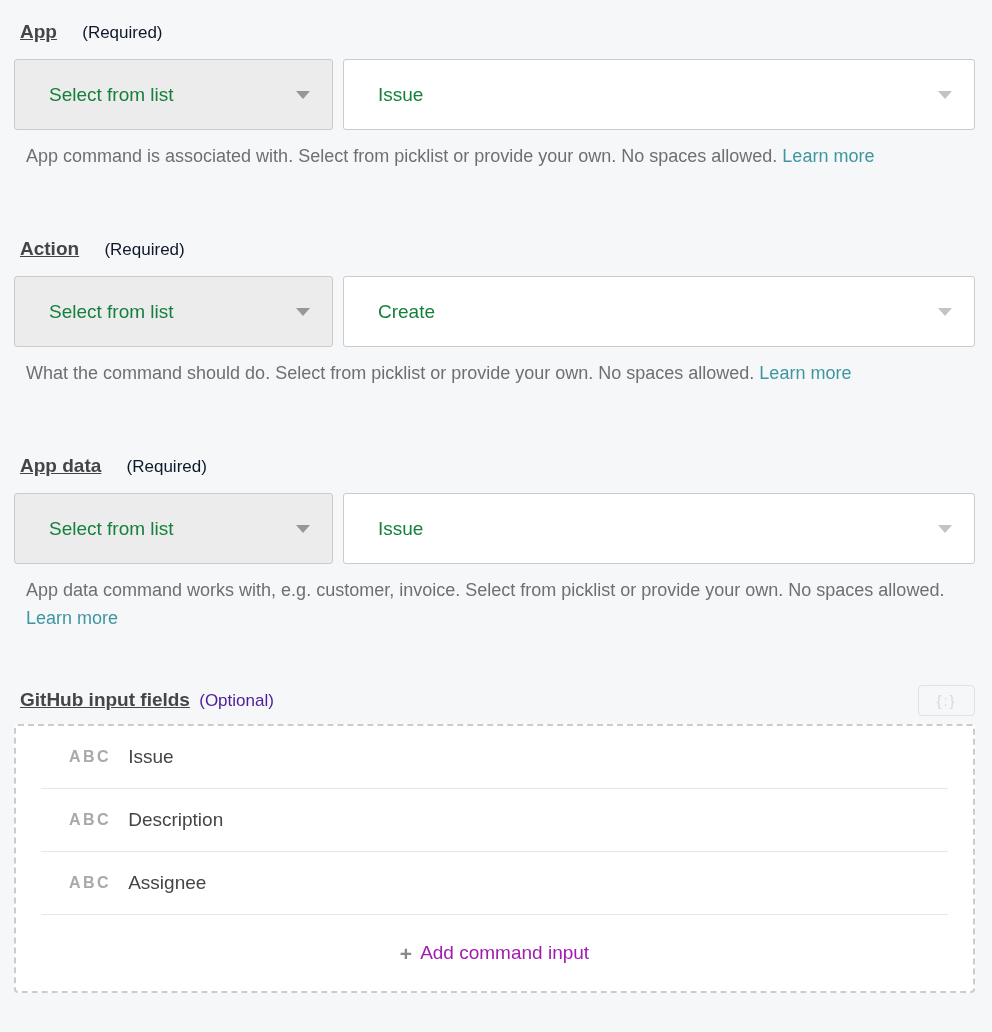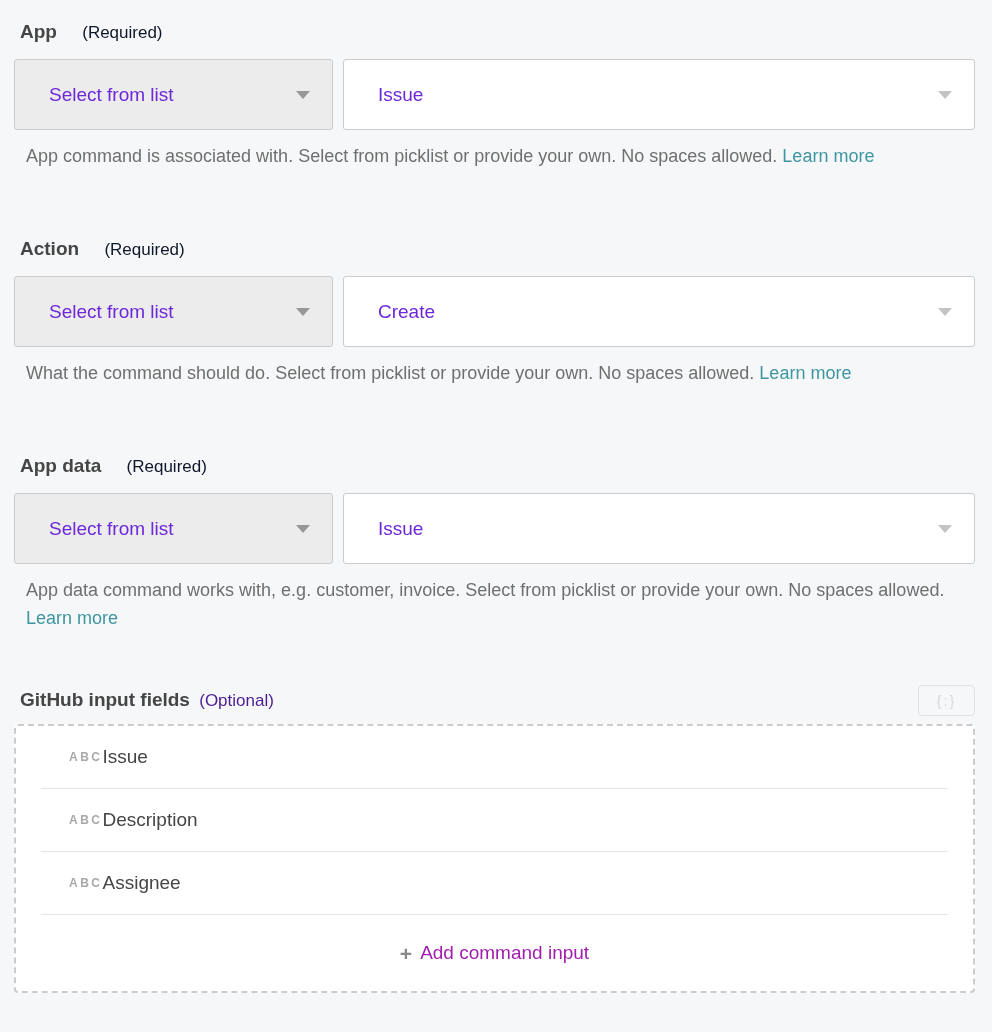--- a/index.html
+++ b/index.html
@@ -8,34 +8,34 @@
     height: 1032px;
     background: #f6f7f8;
     font-family: "Liberation Sans", sans-serif;
     color: #464646;
     overflow: hidden;
   }
   .page { padding: 21px 17px 0 14px; }
 
   
   .section-label { margin-left: 6px; font-size: 19px; line-height: 22px; }
-  .label-main { font-weight: 700; color: #454545; }
+  .label-main { font-weight: 700; color: #454545; text-decoration: underline; }
   .label-req  { font-size: 17px; color: #0f172a; margin-left: 20px; }
   .label-opt  { font-size: 17px; color: #4c1d95; margin-left: 4px; }
 
   .controls-row { display: flex; margin-top: 15px; }
   .select-box {
     height: 71px;
     border: 1px solid #cbcbcb;
     border-radius: 3px;
     display: flex;
     align-items: center;
     justify-content: space-between;
     font-size: 19px;
-    color: #6d28d9;
+    color: #15803d;
     padding: 0 22px 0 34px;
     cursor: pointer;
   }
   .select-box.gray  { width: 319px; background: #ececec; flex: none; }
   .select-box.white { flex: 1; margin-left: 10px; background: #ffffff; }
 
   .caret {
     width: 0; height: 0;
     border-left: 7px solid transparent;
     border-right: 7px solid transparent;
@@ -81,24 +81,25 @@
     border-radius: 4px;
   }
   .cmd-row {
     height: 62px;
     display: flex;
     align-items: center;
     padding-left: 53px;
     cursor: pointer;
   }
   .type-badge {
-    font-size: 12px;
+    font-size: 16px;
     font-weight: 700;
     letter-spacing: 2.5px;
     color: #a9a9a9;
+    margin-right: 17px;
     flex: none;
   }
   .field-name { font-size: 19px; color: #454545; }
   .divider { height: 1px; background: #e6e6e6; margin: 0 25px; }
   .cmd-footer {
     height: 76px;
     display: flex;
     align-items: center;
     justify-content: center;
     cursor: pointer;

